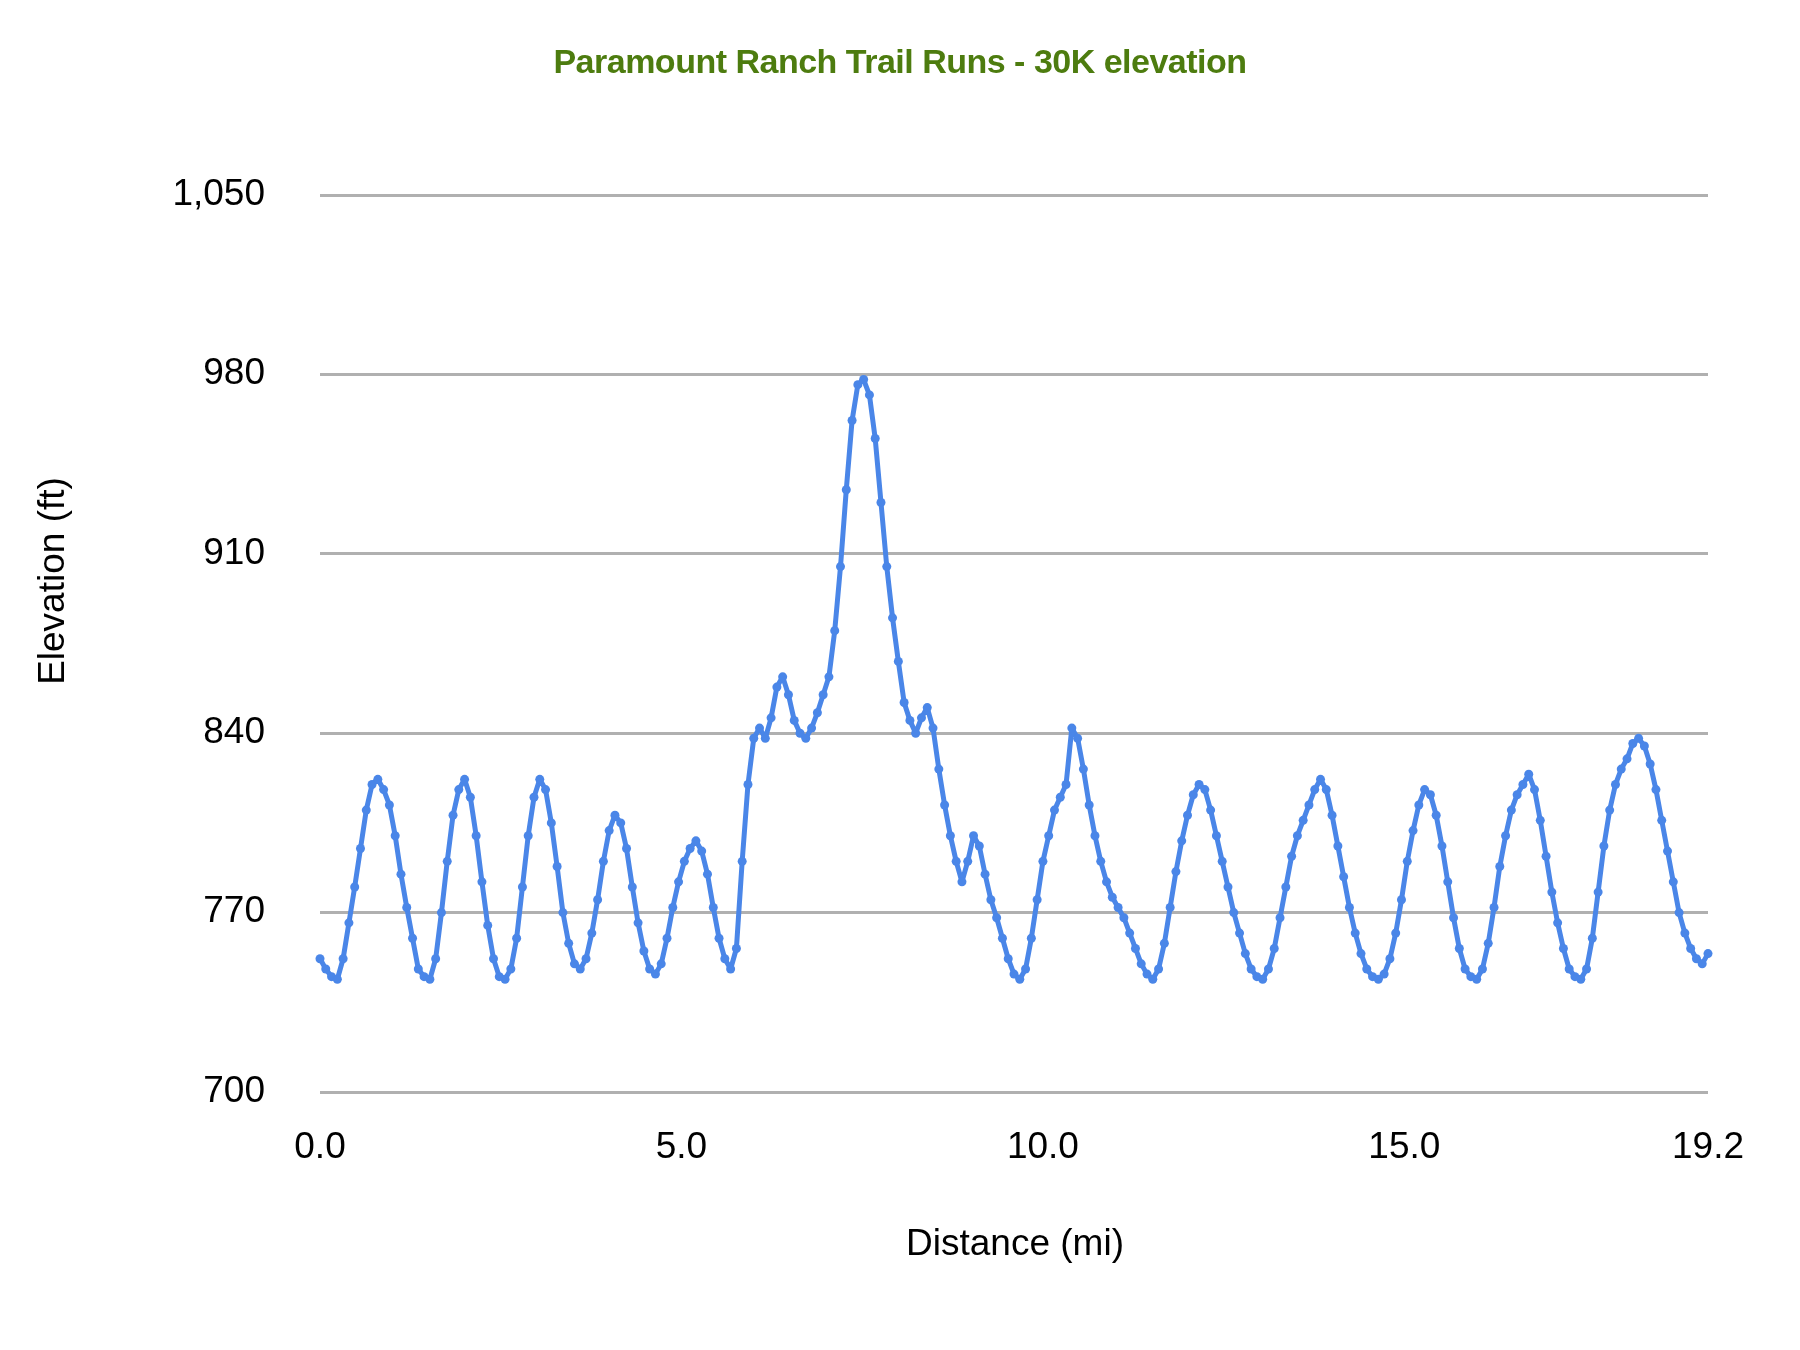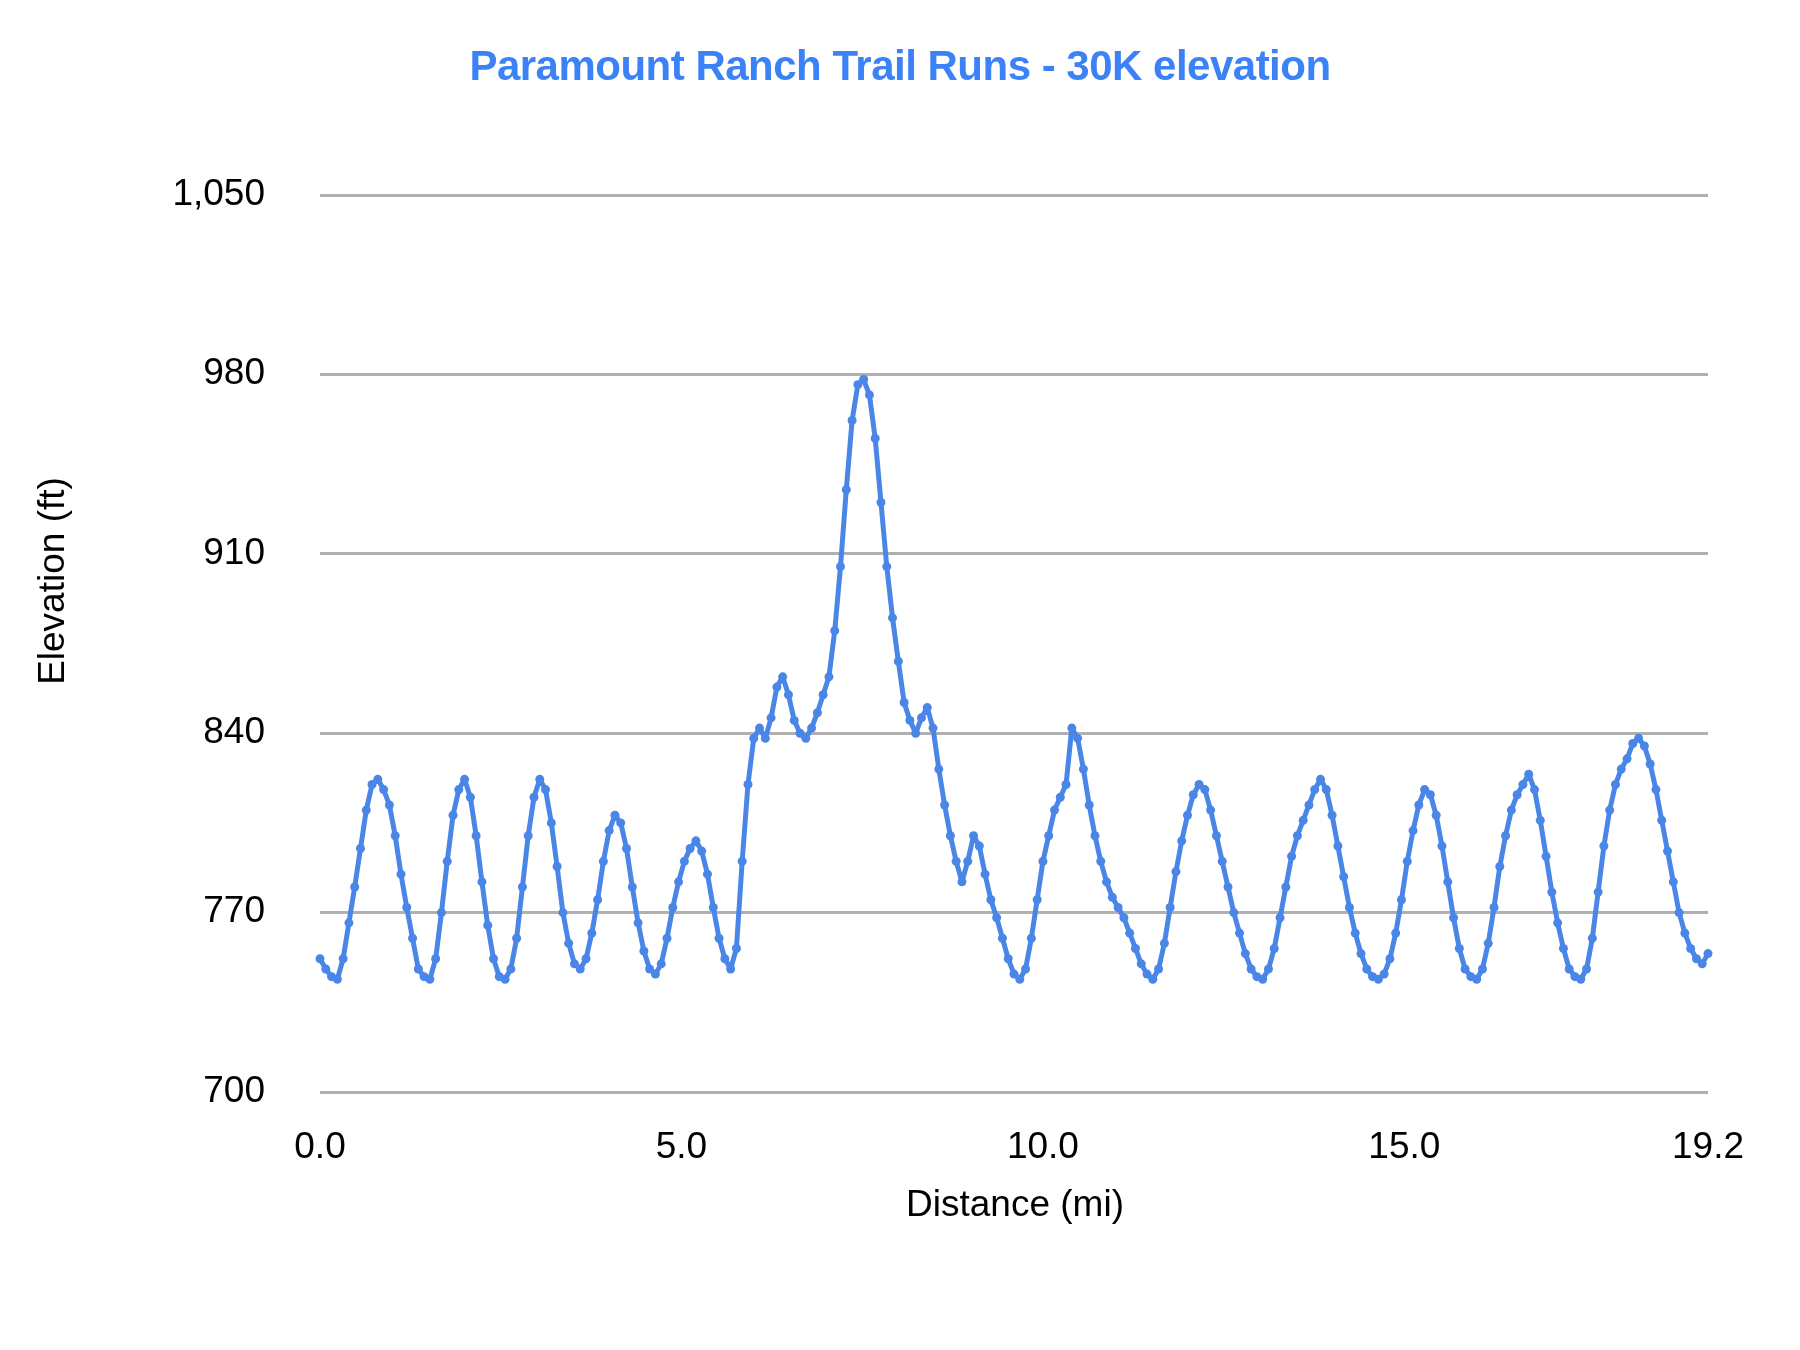--- a/index.html
+++ b/index.html
@@ -20,41 +20,41 @@
     background: #ffffff;
   }
   #chart-title {
     position: absolute;
     left: 0;
     top: 42px;
     width: 1800px;
     text-align: center;
     font-family: "Liberation Sans", sans-serif;
     font-weight: bold;
-    font-size: 42px;
+    font-size: 34px;
     letter-spacing: -0.5px;
-    color: #3b82f6;
+    color: #4d7c0f;
     white-space: nowrap;
   }
   #y-axis-title {
     position: absolute;
     left: -108px;
     top: 560px;
     width: 320px;
     text-align: center;
     transform: rotate(-90deg);
     transform-origin: center center;
     font-size: 37px;
     color: #000000;
     white-space: nowrap;
   }
   #x-axis-title {
     position: absolute;
     left: 320px;
-    top: 1183px;
+    top: 1222px;
     width: 1390px;
     text-align: center;
     font-size: 37px;
     color: #000000;
     white-space: nowrap;
   }
   svg#plot {
     position: absolute;
     left: 0;
     top: 0;

